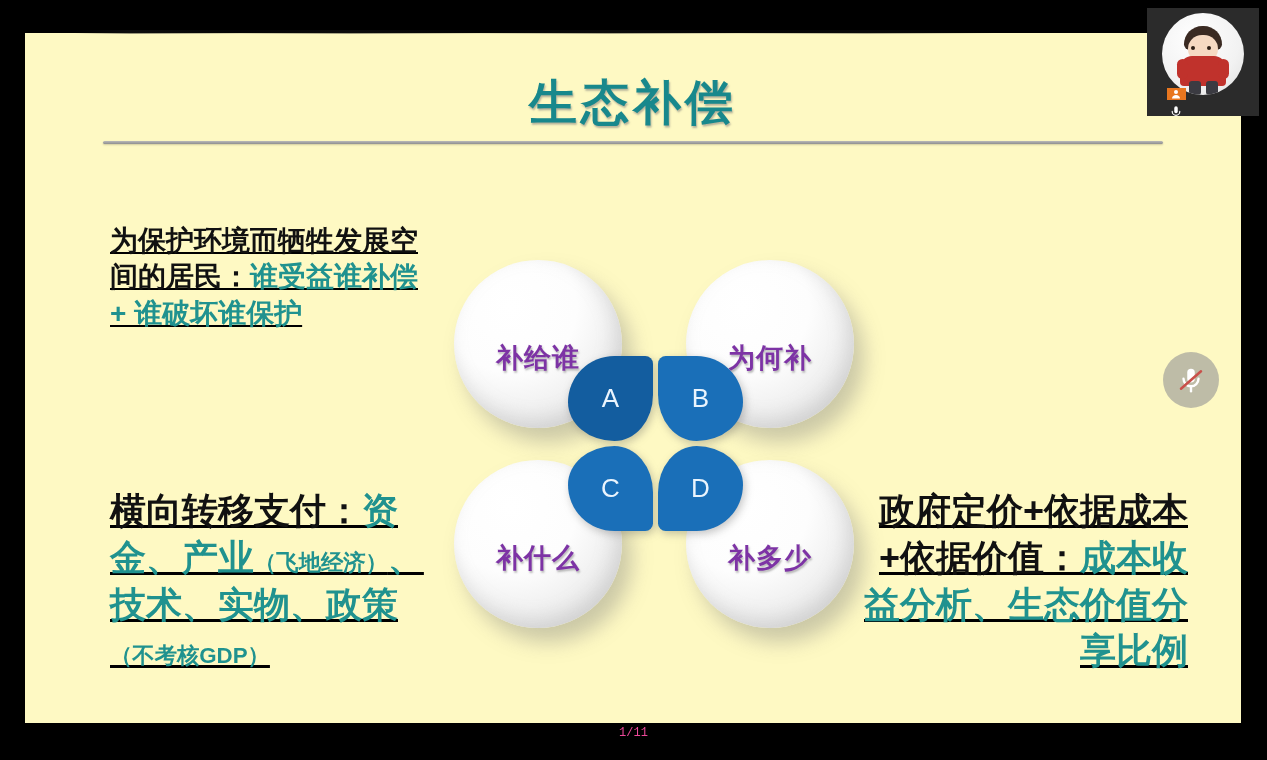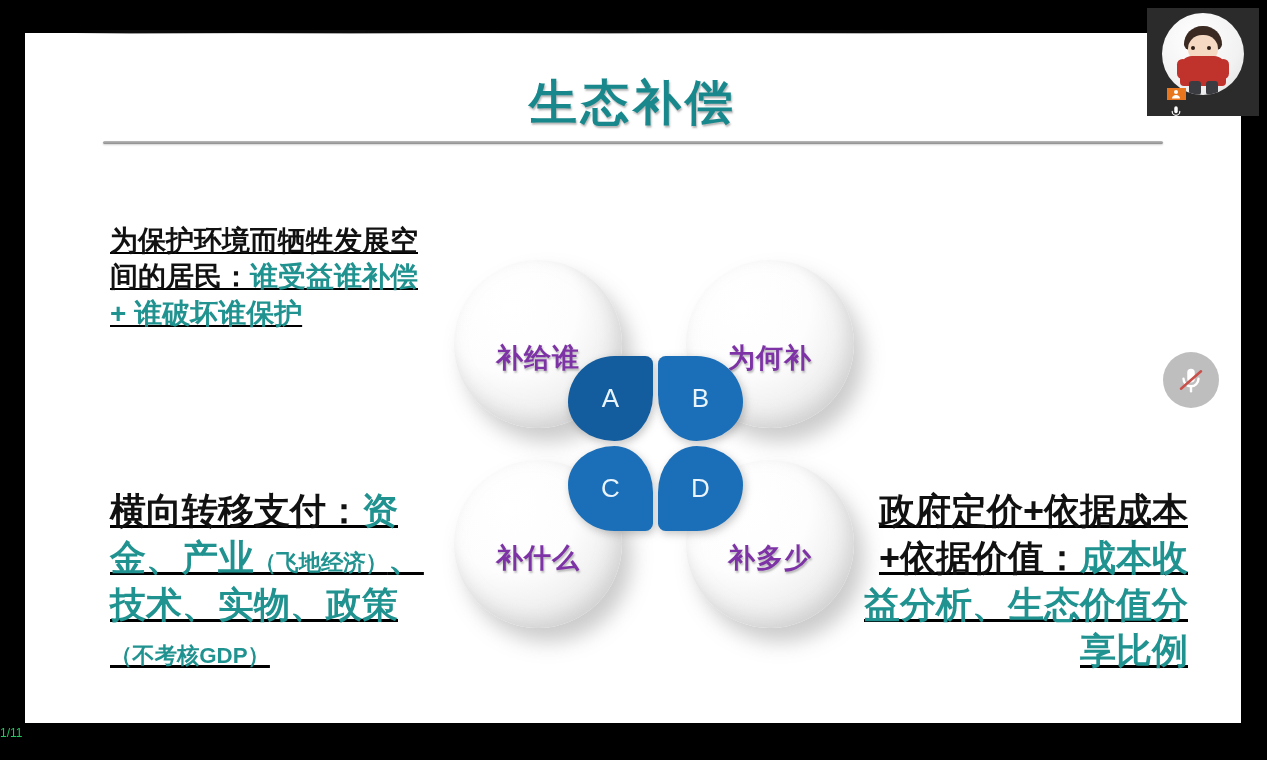--- a/index.html
+++ b/index.html
@@ -8,21 +8,21 @@
     background:#000;
     font-family:"Liberation Sans","DejaVu Sans",sans-serif;
     overflow:hidden;
   }
   #app { position:relative; width:1267px; height:760px; background:#000; }
 
   
   #slide {
     position:absolute; left:25px; top:33px;
     width:1216px; height:690px;
-    background:#ffffff;
+    background:#fef9c3;
   }
   
   #top-sliver {
     position:absolute; left:50px; top:-3px; width:920px; height:4px;
     background:linear-gradient(90deg,rgba(30,30,30,.0) 0%,rgba(30,30,30,.55) 6%,
       rgba(30,30,30,.15) 18%,rgba(30,30,30,.5) 30%,rgba(30,30,30,.1) 44%,
       rgba(30,30,30,.45) 58%,rgba(30,30,30,.12) 72%,rgba(30,30,30,.4) 86%,
       rgba(30,30,30,0) 100%);
     opacity:.85;
   }
@@ -124,21 +124,21 @@
     width:19px; height:19px; background:#e8761f;
     display:flex; align-items:center; justify-content:center;
   }
   #tile-badge svg { width:12px; height:12px; }
   #tile-mic svg { width:14px; height:16px; display:block; }
   #tile-name { font-size:15px; color:#e8e8e8; font-weight:bold; text-shadow:0 1px 2px #000; }
 
   
   #page-indicator {
     position:absolute; left:0; top:722px; width:1267px; height:22px;
-    color:#22c55e; font-size:12px; line-height:22px;
+    text-align:center; color:#ec4899; font-size:12px; line-height:22px;font-family:Liberation Mono, monospace;
   }
 </style>
 </head>
 <body>
 
 <div id="app">
 
   <div id="slide">
 
     <div id="top-sliver"></div>

